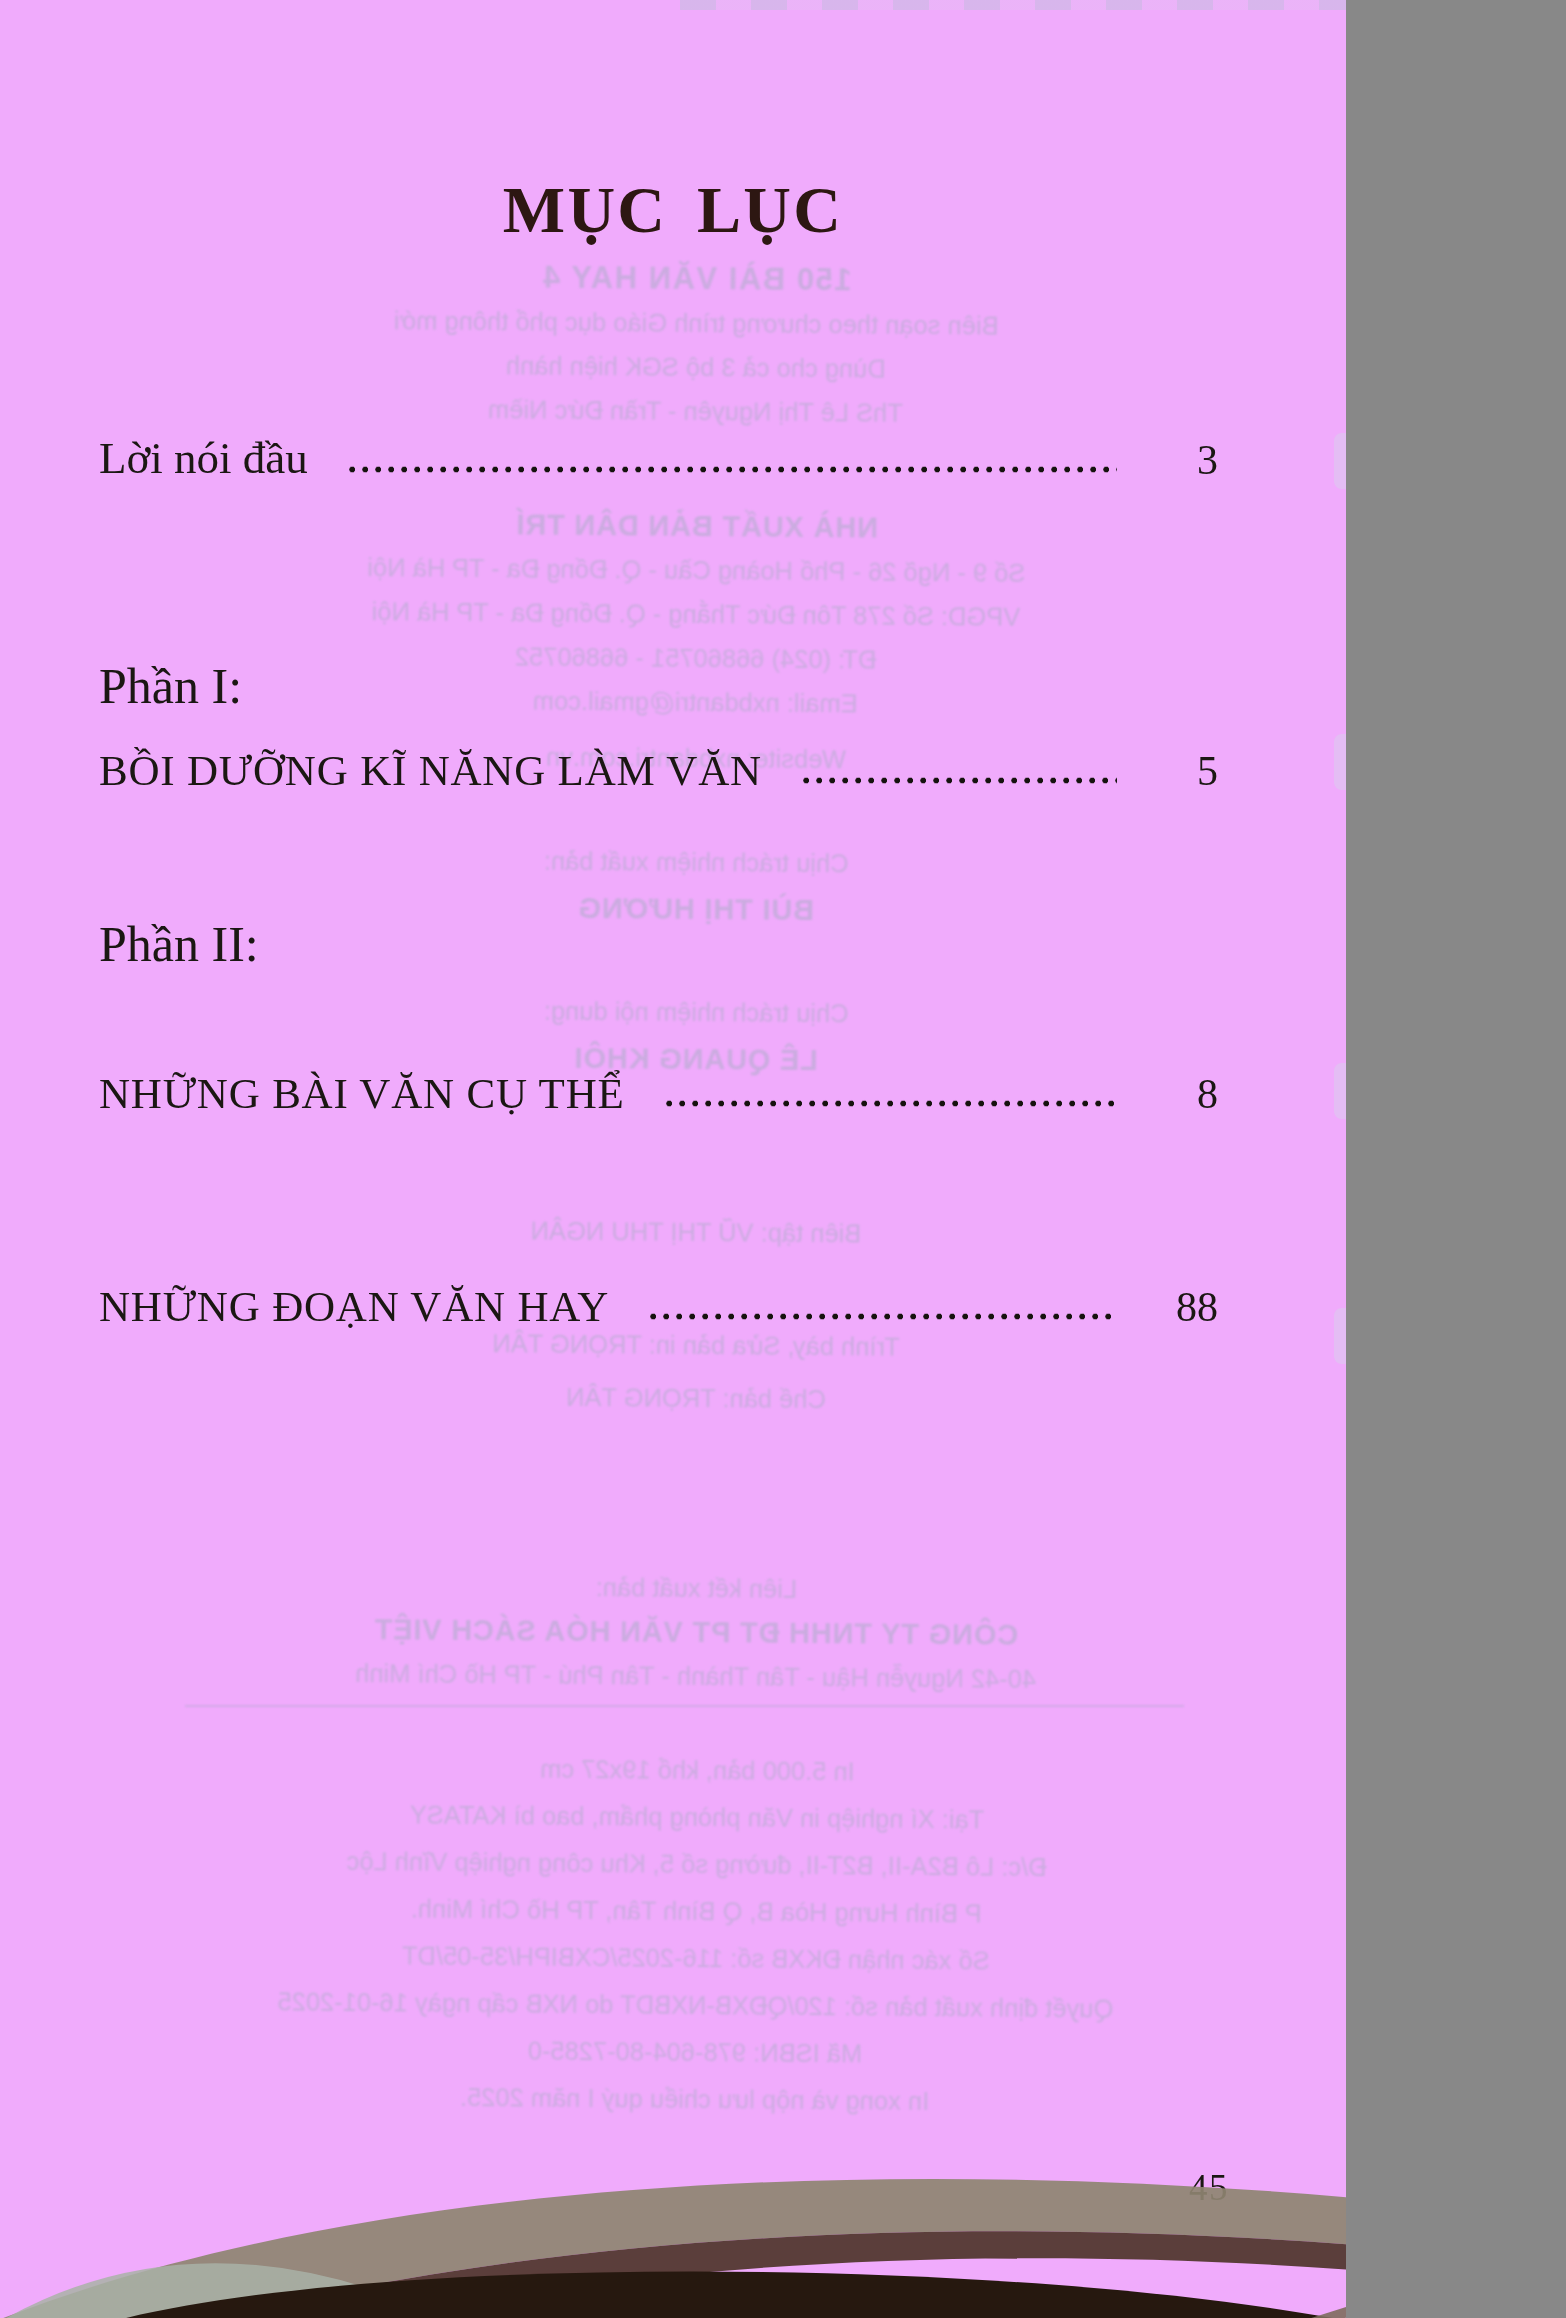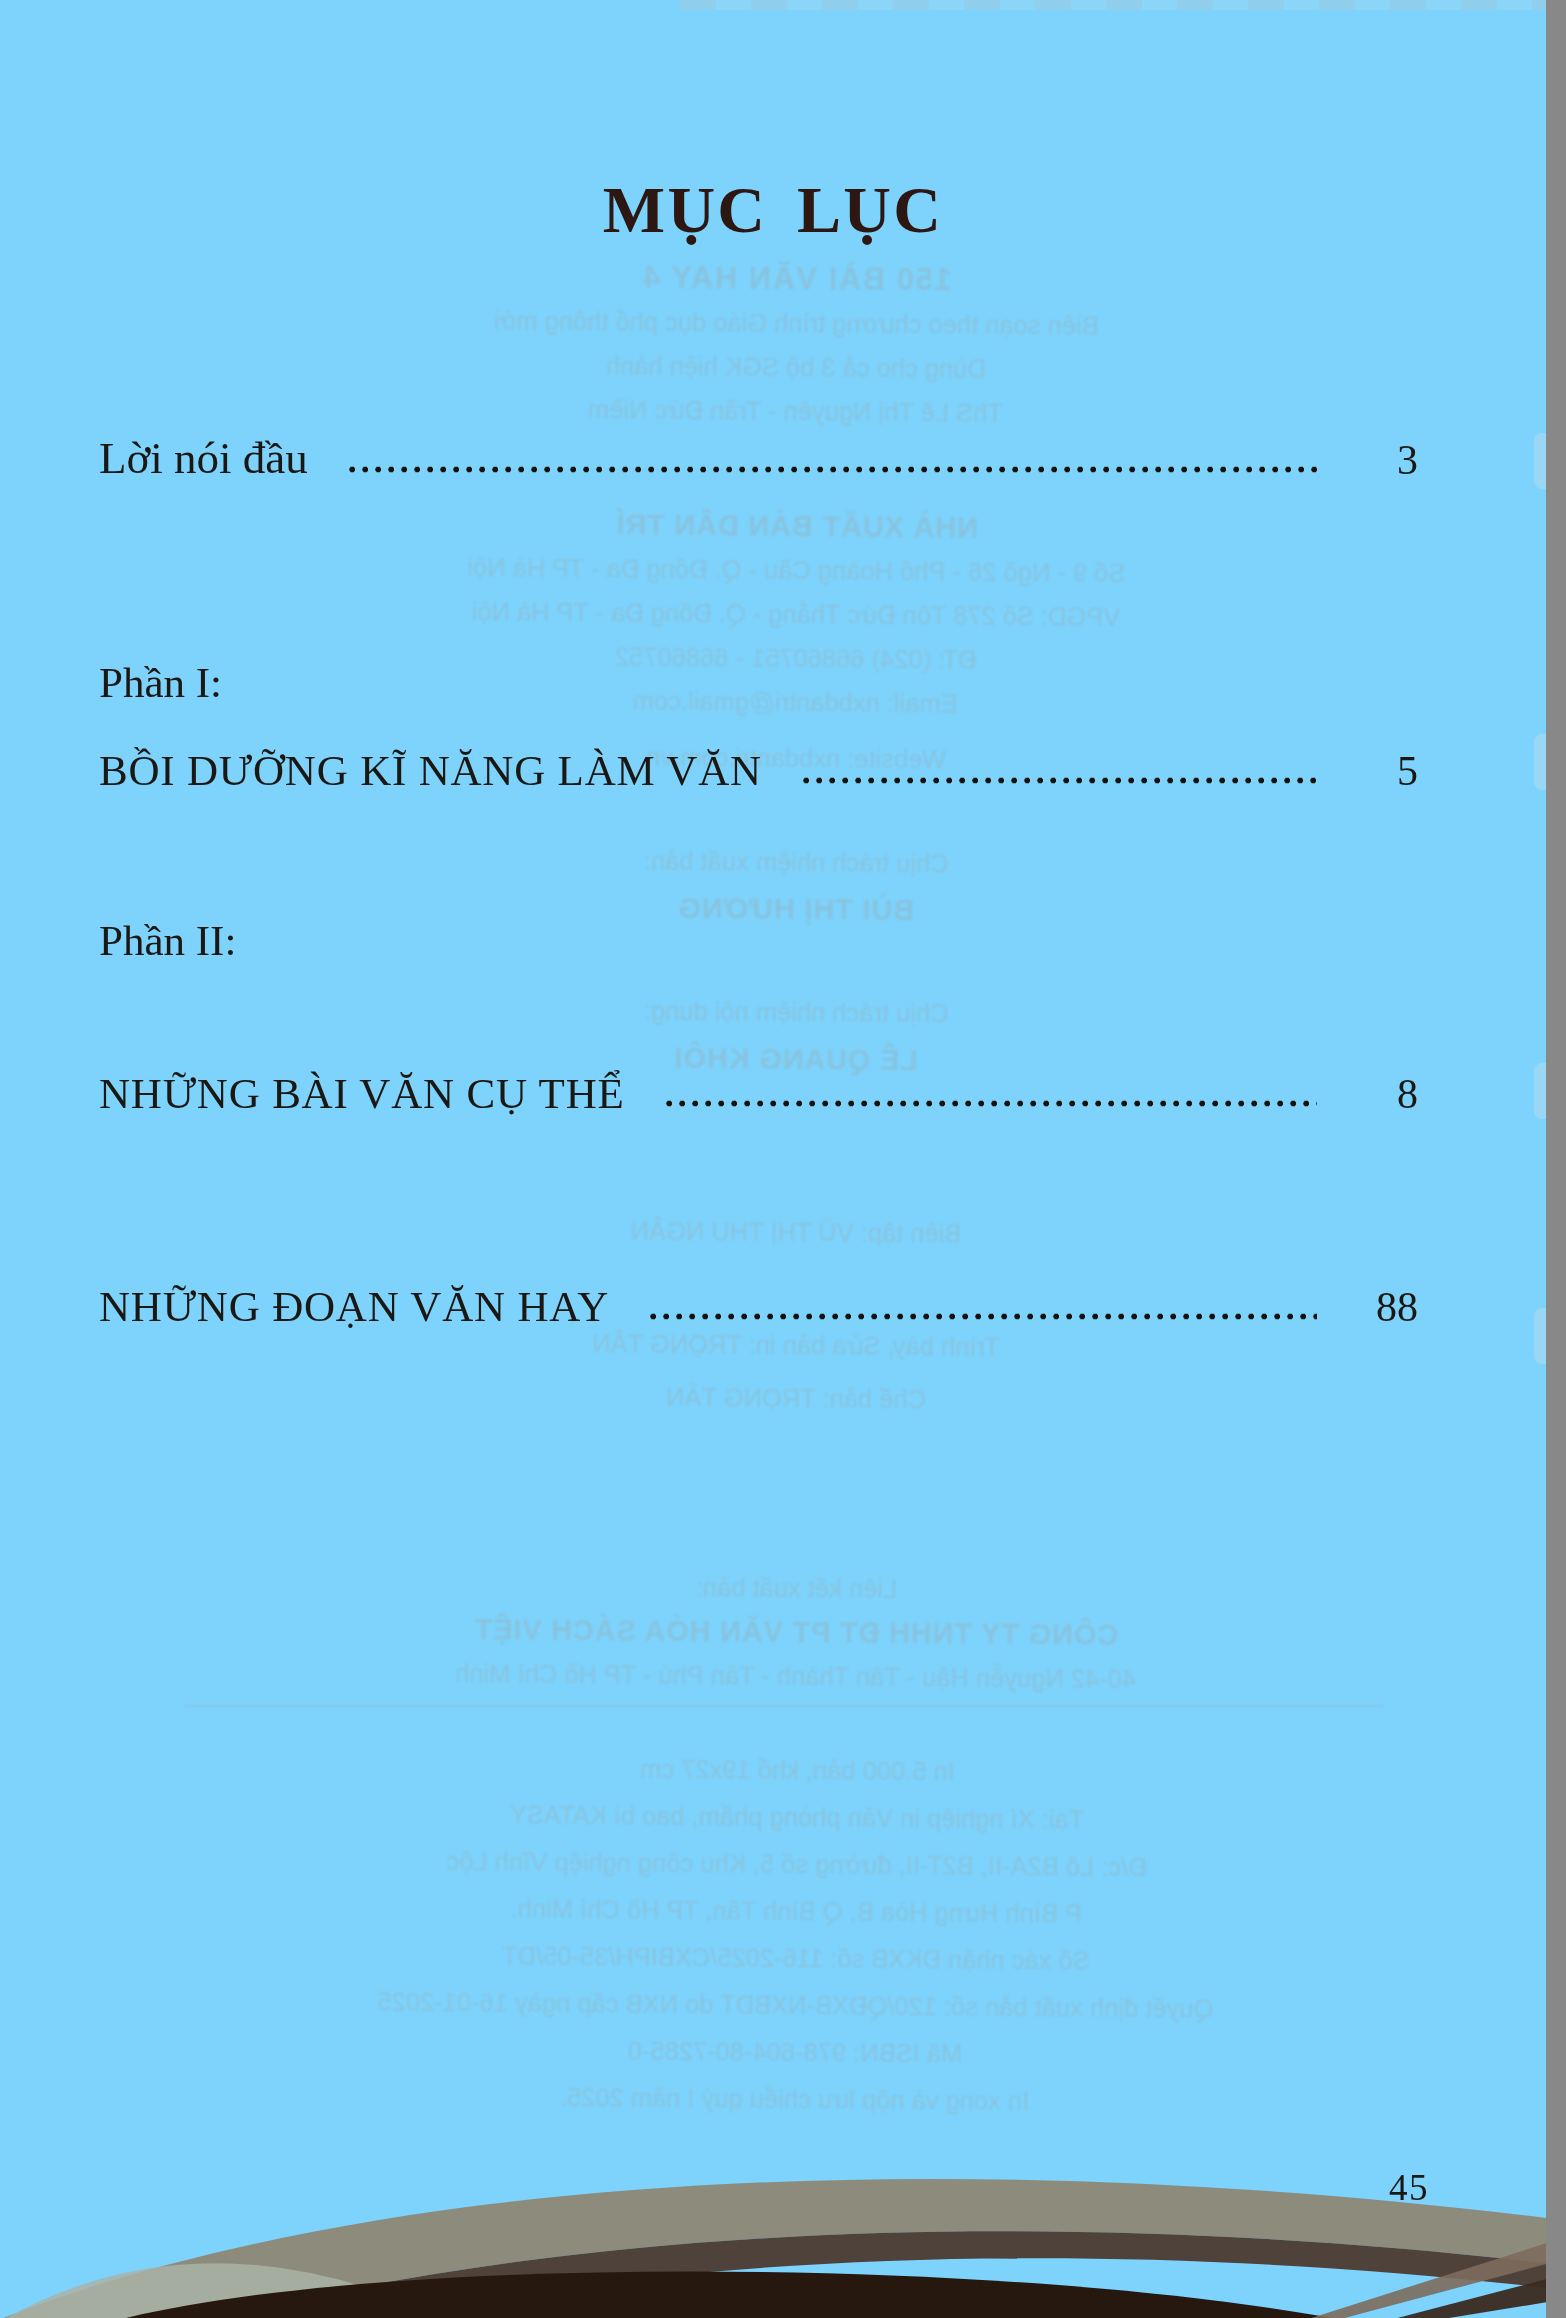--- a/index.html
+++ b/index.html
@@ -1,19 +1,19 @@
 <!DOCTYPE html>
 <html style="font-size:12.4px"><head>
 <meta charset="utf-8">
 <style>
   html,body{margin:0;padding:0;background:#888;}
   .page{
     position:relative;
-    width:1546px;height:2319px;
-    background:#7dd3fc;
+    width:1346px;height:2319px;
+    background:#f0abfc;
     overflow:hidden;
     font-family:"Liberation Serif","DejaVu Serif",serif;
     color:#1b1713;
   }
   
   .top-edge{
     position:absolute;top:0;left:680px;right:0;height:10px;
     background:repeating-linear-gradient(90deg,
       rgba(176,200,210,.38) 0 36px, rgba(208,224,230,.16) 36px 71px);
   }
@@ -22,21 +22,21 @@
     background:#cfe0e6;opacity:.35;border-radius:7.7px 0 0 7.7px;
   }
   .title{
     position:absolute;top:172px;left:0;right:0;margin:0;
     text-align:center;
     font-size:66px;font-weight:700;letter-spacing:2.3px;word-spacing:10.8px;
     color:#2d1712;
   }
   .section{
     position:absolute;left:99px;
-    font-size:43px;line-height:1.15;
+    font-size:50px;line-height:1.15;
   }
   .toc-row{
     position:absolute;left:99px;right:128px;
     display:flex;align-items:flex-end;gap:29px;
   }
   .toc-label{font-size:45px;line-height:1.25;white-space:nowrap;}
   .toc-label.caps{font-size:43px;letter-spacing:0.8px;font-family:Liberation Serif, serif;}
   .leader{
     flex:1;height:10.8px;align-self:flex-end;
     margin:0 18.5px 11.6px 9.3px;

